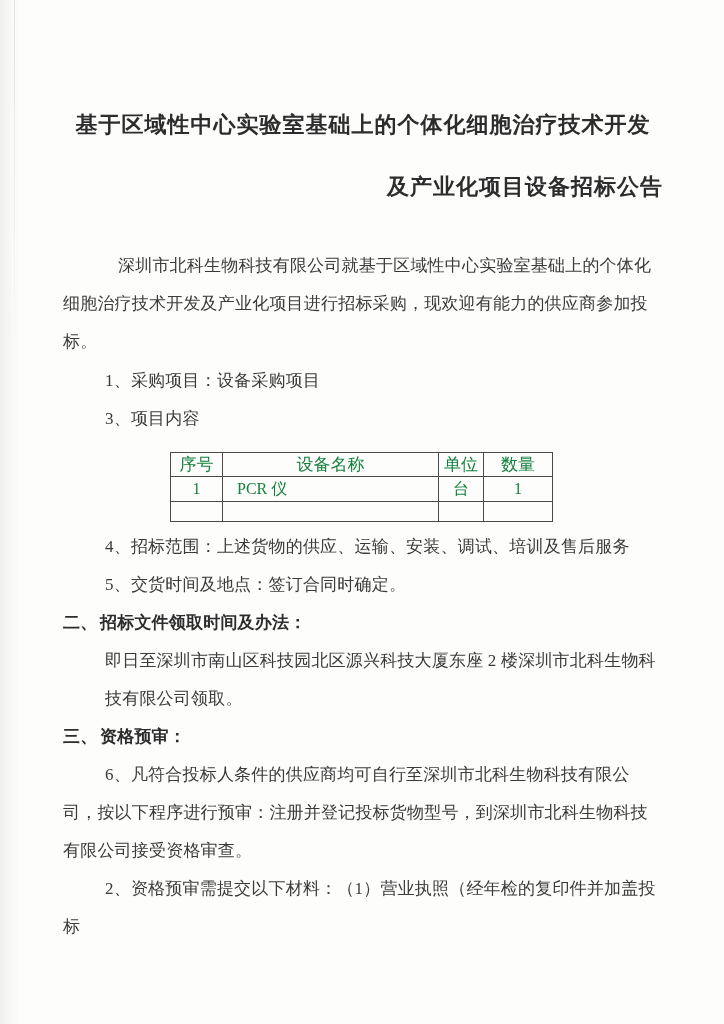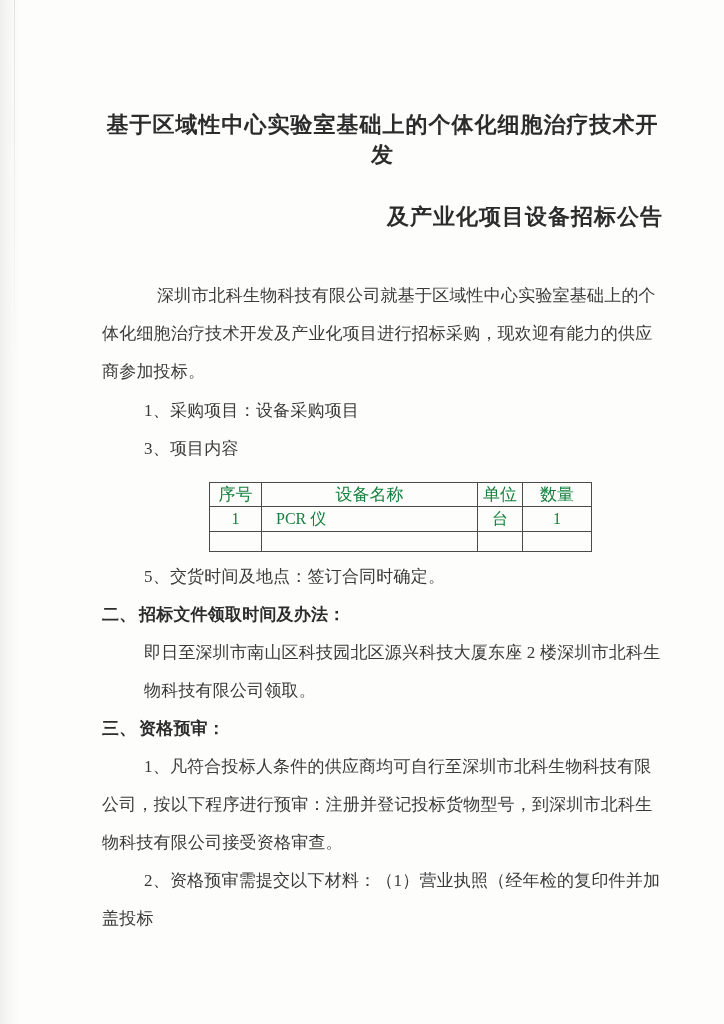--- a/index.html
+++ b/index.html
@@ -10,21 +10,20 @@
   .page {
     position: relative;
     width: 724px;
     height: 1024px;
     margin: 0 auto;
     background: #fdfdfc;
     overflow: hidden;
     font-family: "Liberation Serif", "DejaVu Serif", serif;
     color: #3a3a3a;
     box-sizing: border-box;
-    padding-left: 39px;
   }
   
   .scan-edge-left {
     position: absolute;
     left: 0; top: 0; bottom: 0;
     width: 20px;
     background: linear-gradient(90deg, rgba(120,120,118,0.10), rgba(120,120,118,0.03) 60%, rgba(120,120,118,0));
     pointer-events: none;
   }
   .scan-edge-line {
@@ -141,29 +140,30 @@
         </tr>
         <tr class="row-empty">
           <td></td>
           <td class="cell-name"></td>
           <td></td>
           <td></td>
         </tr>
       </tbody>
     </table>
 
+    <p class="body-text item">4、招标范围：上述货物的供应、运输、安装、调试、培训及售后服务</p>
     <p class="body-text item">5、交货时间及地点：签订合同时确定。</p>
 
     <p class="body-text sec-head">
       <span class="hnum">二、</span><span>招标文件领取时间及办法：</span>
     </p>
 
     <p class="body-text indent-para">即日至深圳市南山区科技园北区源兴科技大厦东座 2 楼深圳市北科生物科技有限公司领取。</p>
 
     <p class="body-text sec-head">
       <span class="hnum">三、</span><span>资格预审：</span>
     </p>
 
-    <p class="body-text hang-para">1、凡符合投标人条件的供应商均可自行至深圳市北科生物科技有限公司，按以下程序进行预审：注册并登记投标货物型号，到深圳市北科生物科技有限公司接受资格审查。</p>
+    <p class="body-text hang-para">6、凡符合投标人条件的供应商均可自行至深圳市北科生物科技有限公司，按以下程序进行预审：注册并登记投标货物型号，到深圳市北科生物科技有限公司接受资格审查。</p>
     <p class="body-text hang-para">2、资格预审需提交以下材料：（1）营业执照（经年检的复印件并加盖投标</p>
 
   </div>
 </div>
 
 </body></html>

